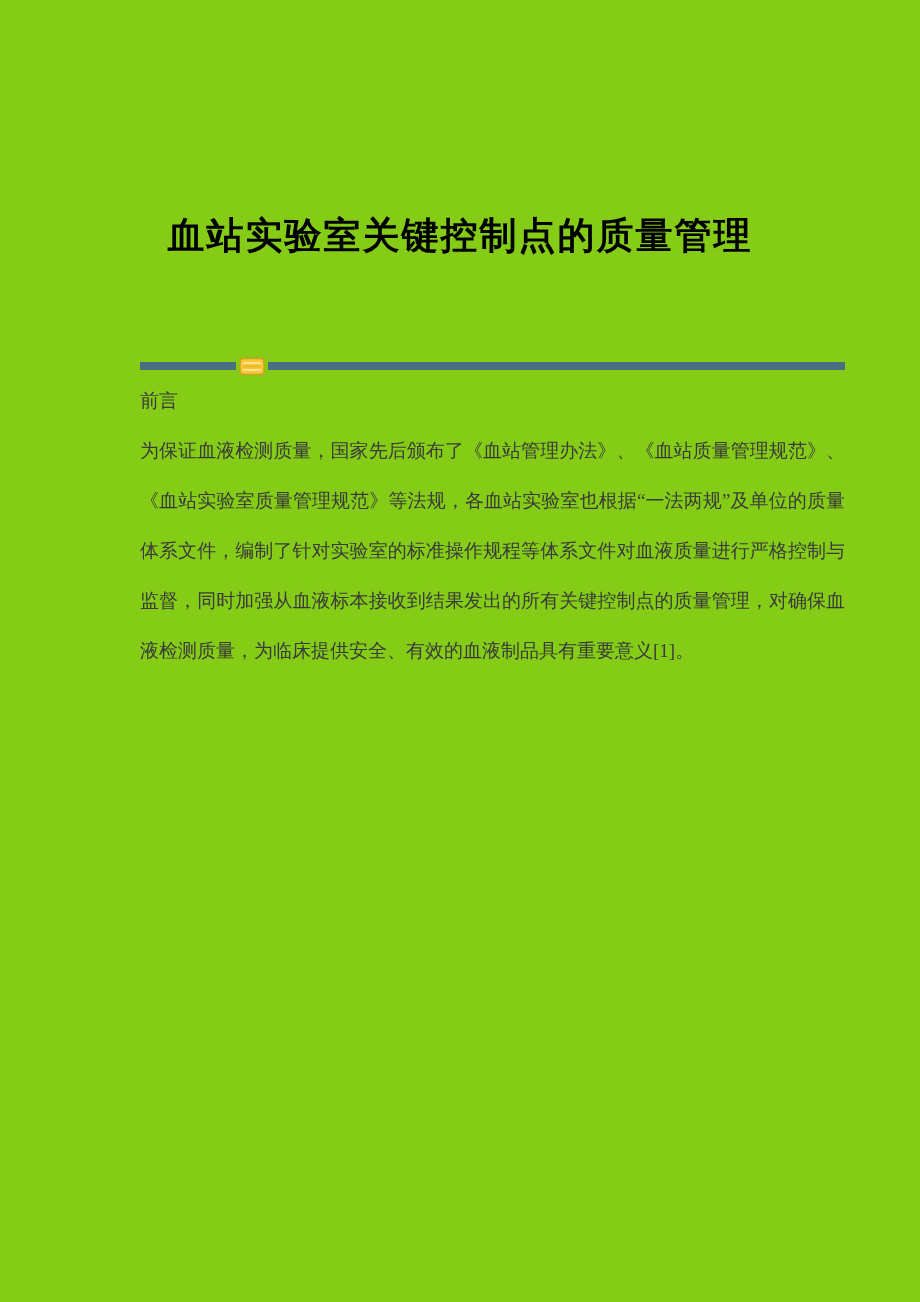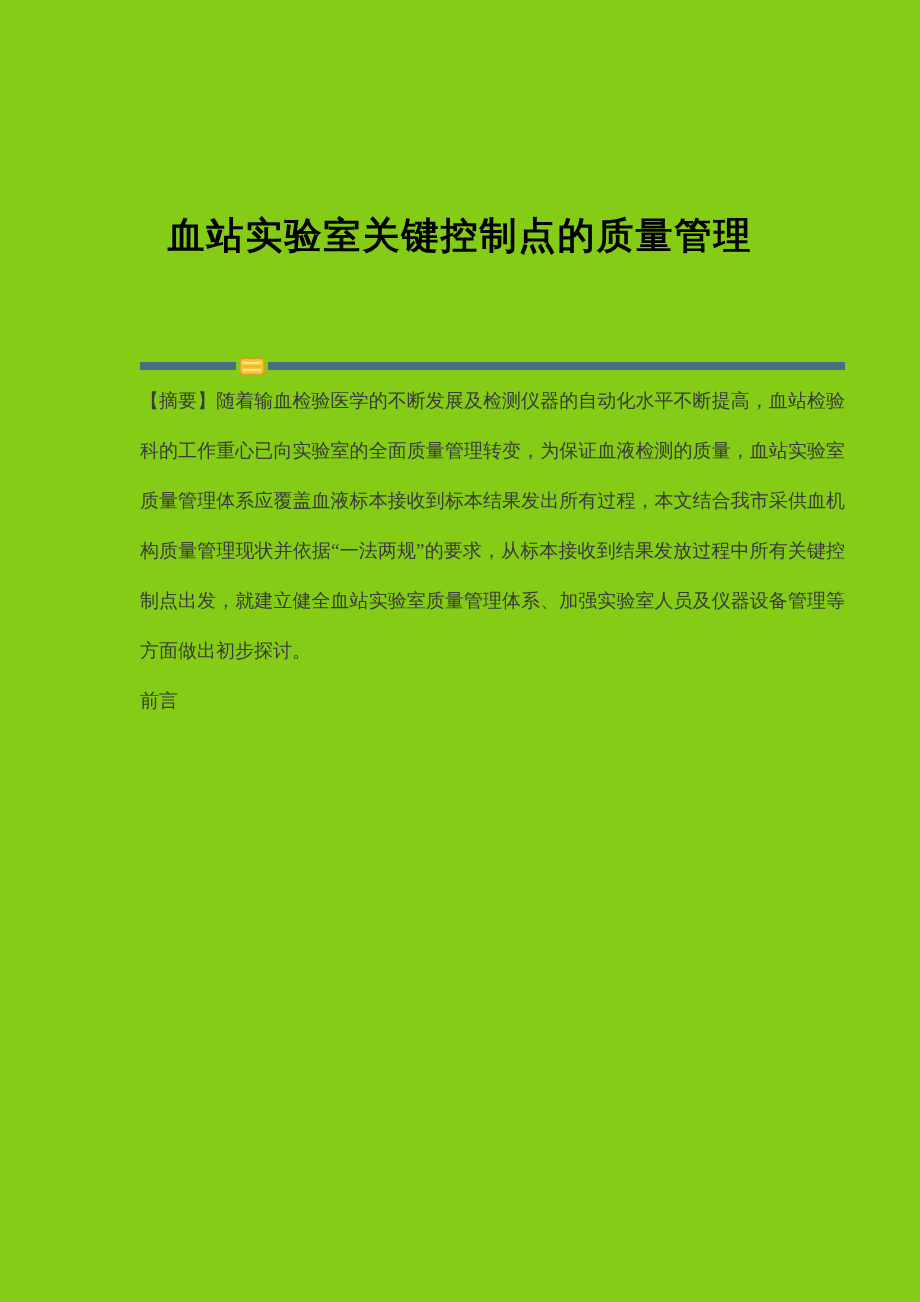--- a/index.html
+++ b/index.html
@@ -85,20 +85,20 @@
         <rect x="1" y="1.5" width="24" height="16" rx="3" fill="#f5c83a" stroke="#d19f1f" stroke-width="1.5"></rect>
         <line x1="4" y1="6" x2="22" y2="6" stroke="#fde9a0" stroke-width="1.6"></line>
         <line x1="4" y1="9.5" x2="22" y2="9.5" stroke="#e6b429" stroke-width="1.6"></line>
         <line x1="4" y1="13" x2="22" y2="13" stroke="#fde9a0" stroke-width="1.6"></line>
       </svg>
     </span>
     <span class="bar bar-right"></span>
   </div>
 
   <div class="content">
-    <p class="para abstract">【摘要】随着输血检验医学的不断发展及检测仪器的自动化水平不断提高，血站检验科的工作重心已向实验室的全面质量管理转变，为保证血液检测的质量，血站实验室质量管理体系应覆盖血液标本接收到标本结果发出所有过程，本文结合我市采供血机构质量管理现状并依据“一法两规”的要求，从标本接收到结果发放过程中所有关键控制点出发，就建立健全血站实验室质量管理体系、加强实验室人员及仪器设备管理等方面做出初步探讨。</p>
 
 
     <p class="para section-heading">前言</p>
 
+    <p class="para intro">为保证血液检测质量，国家先后颁布了《血站管理办法》、《血站质量管理规范》、《血站实验室质量管理规范》等法规，各血站实验室也根据“一法两规”及单位的质量体系文件，编制了针对实验室的标准操作规程等体系文件对血液质量进行严格控制与监督，同时加强从血液标本接收到结果发出的所有关键控制点的质量管理，对确保血液检测质量，为临床提供安全、有效的血液制品具有重要意义[1]。</p>
   </div>
 
 </div>
 
 </body></html>

